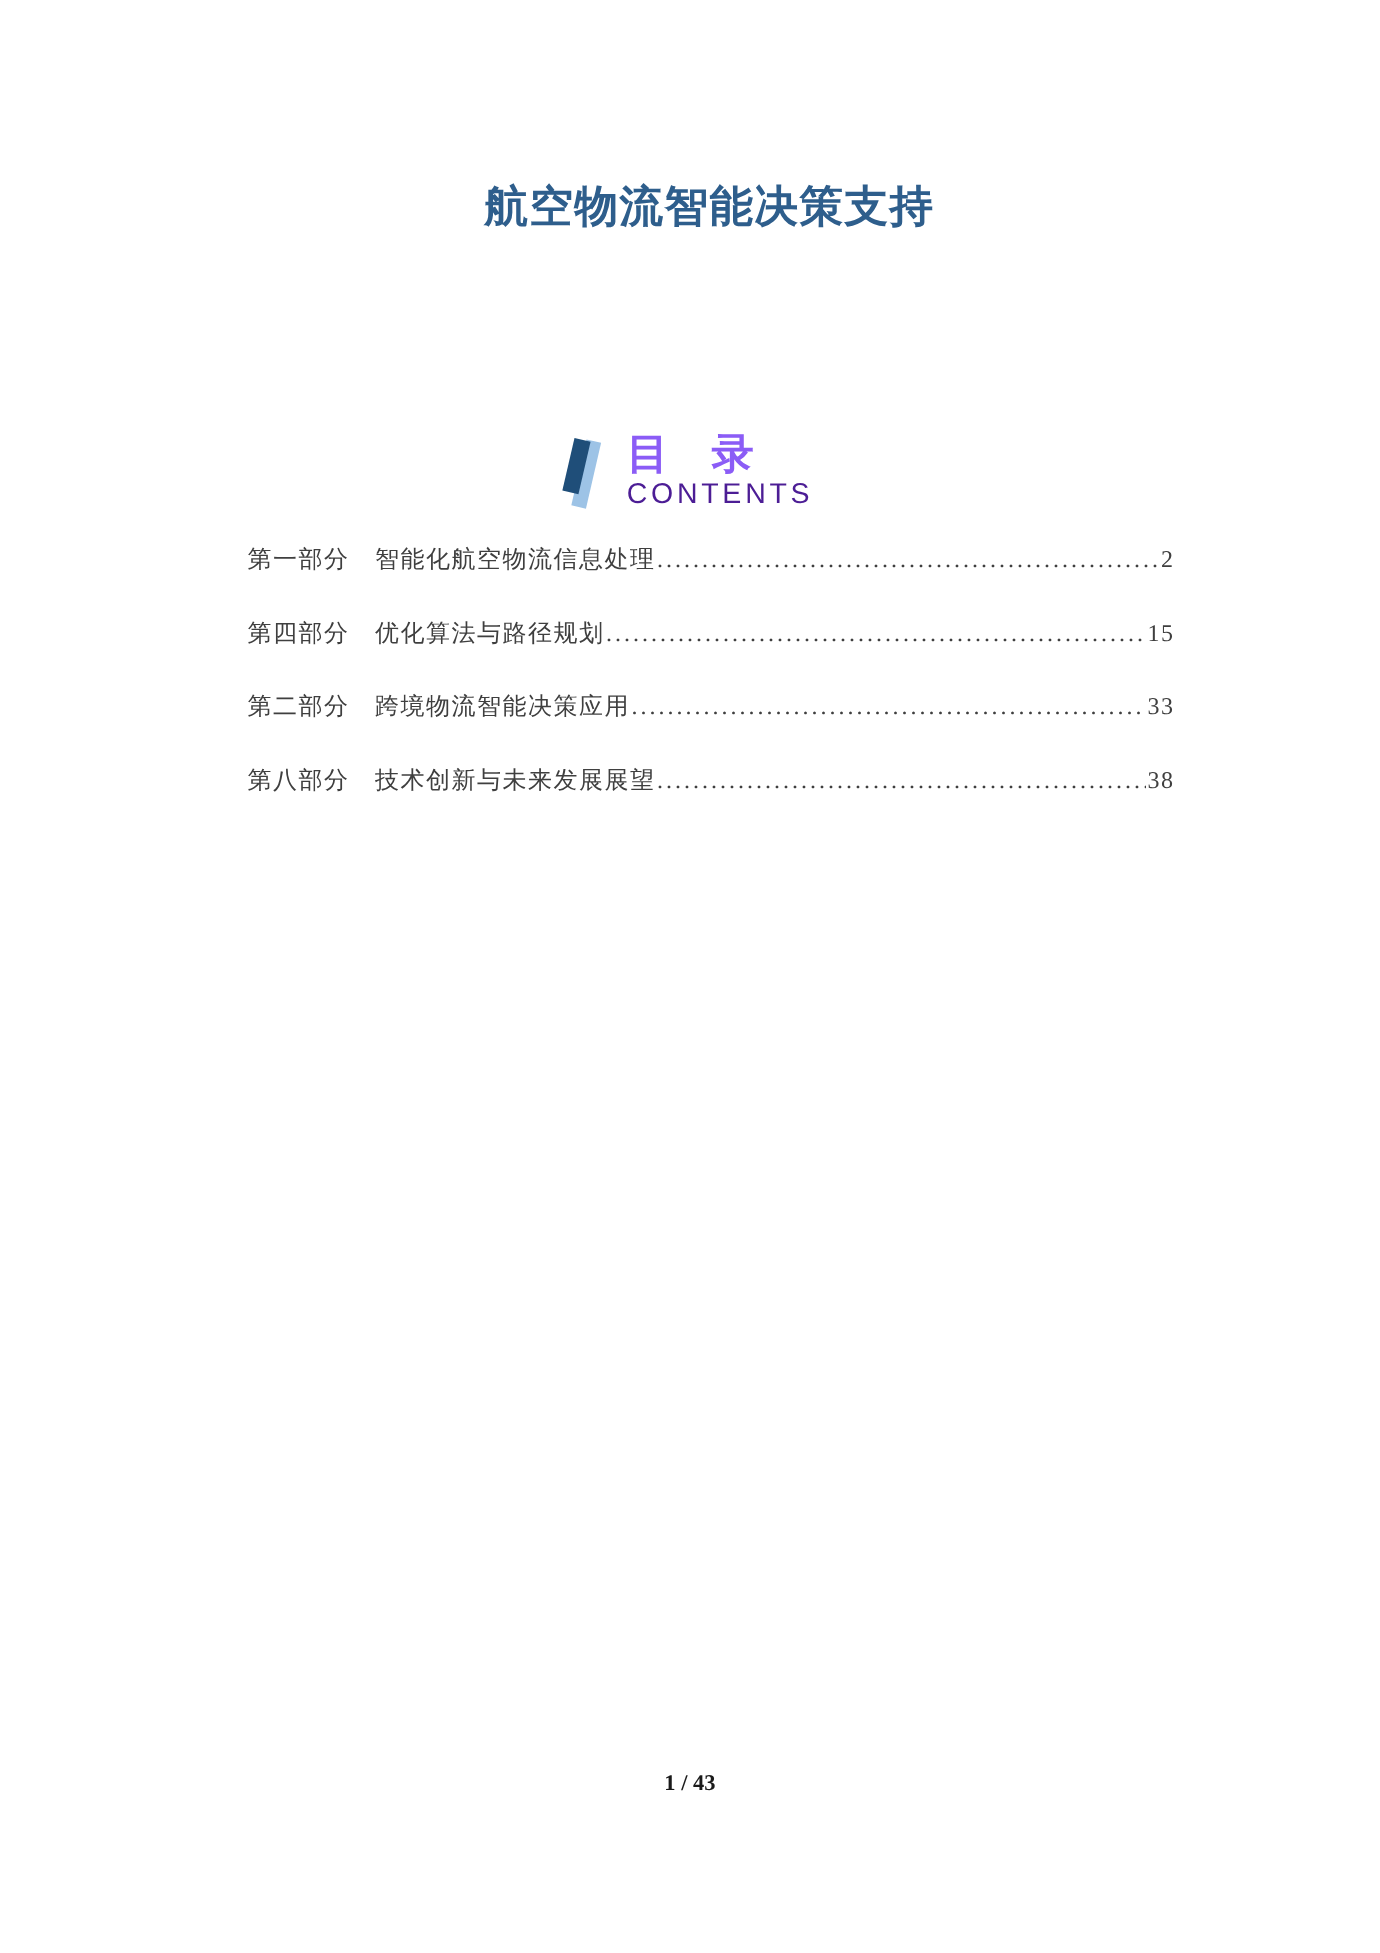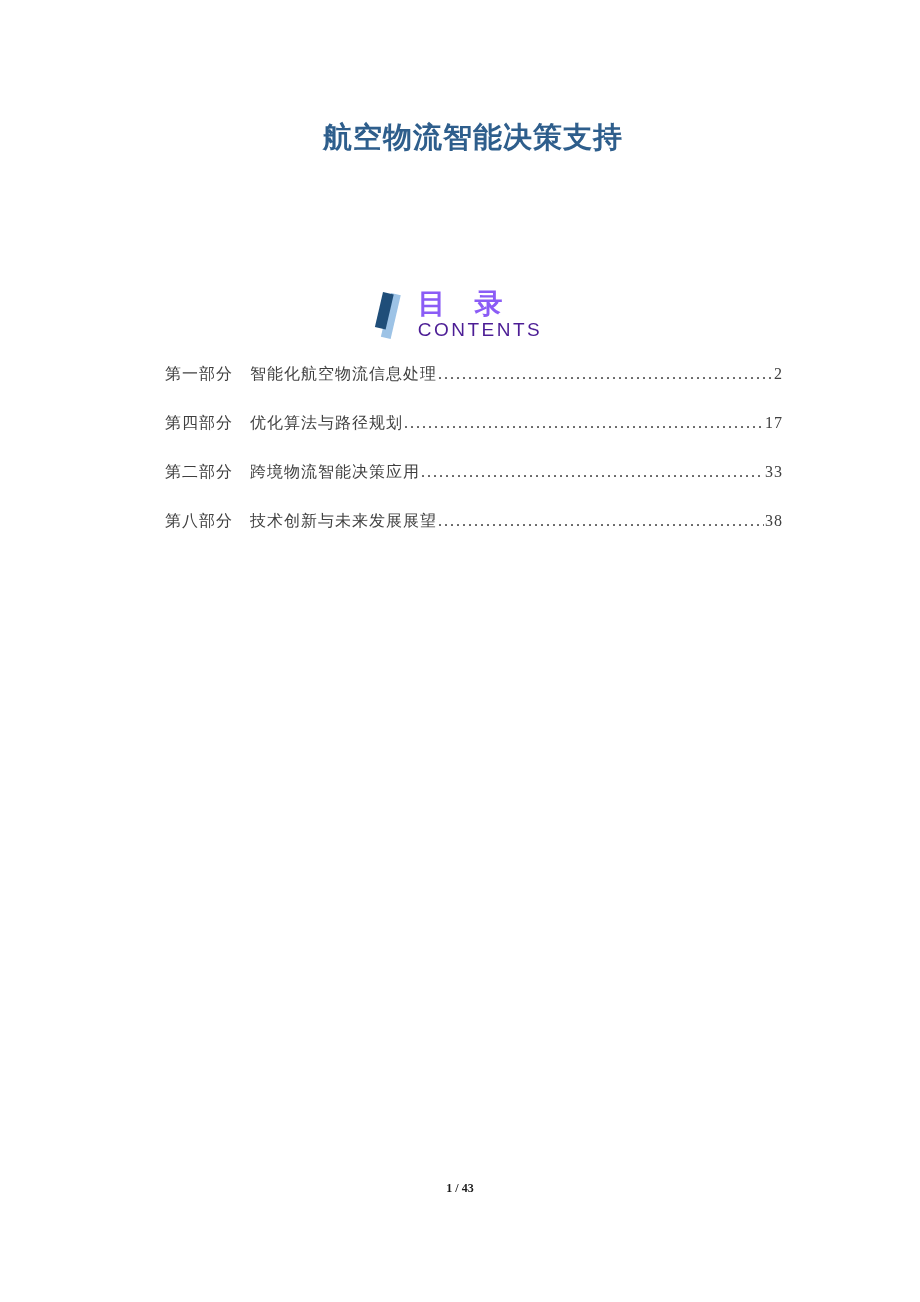--- a/index.html
+++ b/index.html
@@ -134,21 +134,21 @@
   }
 
   
   .page-footer {
     position: absolute;
     top: 1181px;
     left: 0;
     width: 100%;
     text-align: center;
     font-family: "Liberation Serif", "DejaVu Serif", serif;
-    font-size: 12px;
+    font-size: 15px;
     font-weight: bold;
     color: #1a1a1a;
   }
 </style>
 </head>
 <body>
 
 <div class="page">
 
   <h1 class="doc-title">航空物流智能决策支持</h1>
@@ -172,21 +172,21 @@
       <span class="toc-leader"></span>
       <span class="toc-page">2</span>
     </div>
 
 
 
     <div class="toc-entry">
       <span class="toc-part">第四部分</span>
       <span class="toc-chapter">优化算法与路径规划</span>
       <span class="toc-leader"></span>
-      <span class="toc-page">17</span>
+      <span class="toc-page">15</span>
     </div>
 
 
 
     <div class="toc-entry">
       <span class="toc-part">第二部分</span>
       <span class="toc-chapter">跨境物流智能决策应用</span>
       <span class="toc-leader"></span>
       <span class="toc-page">33</span>
     </div>

